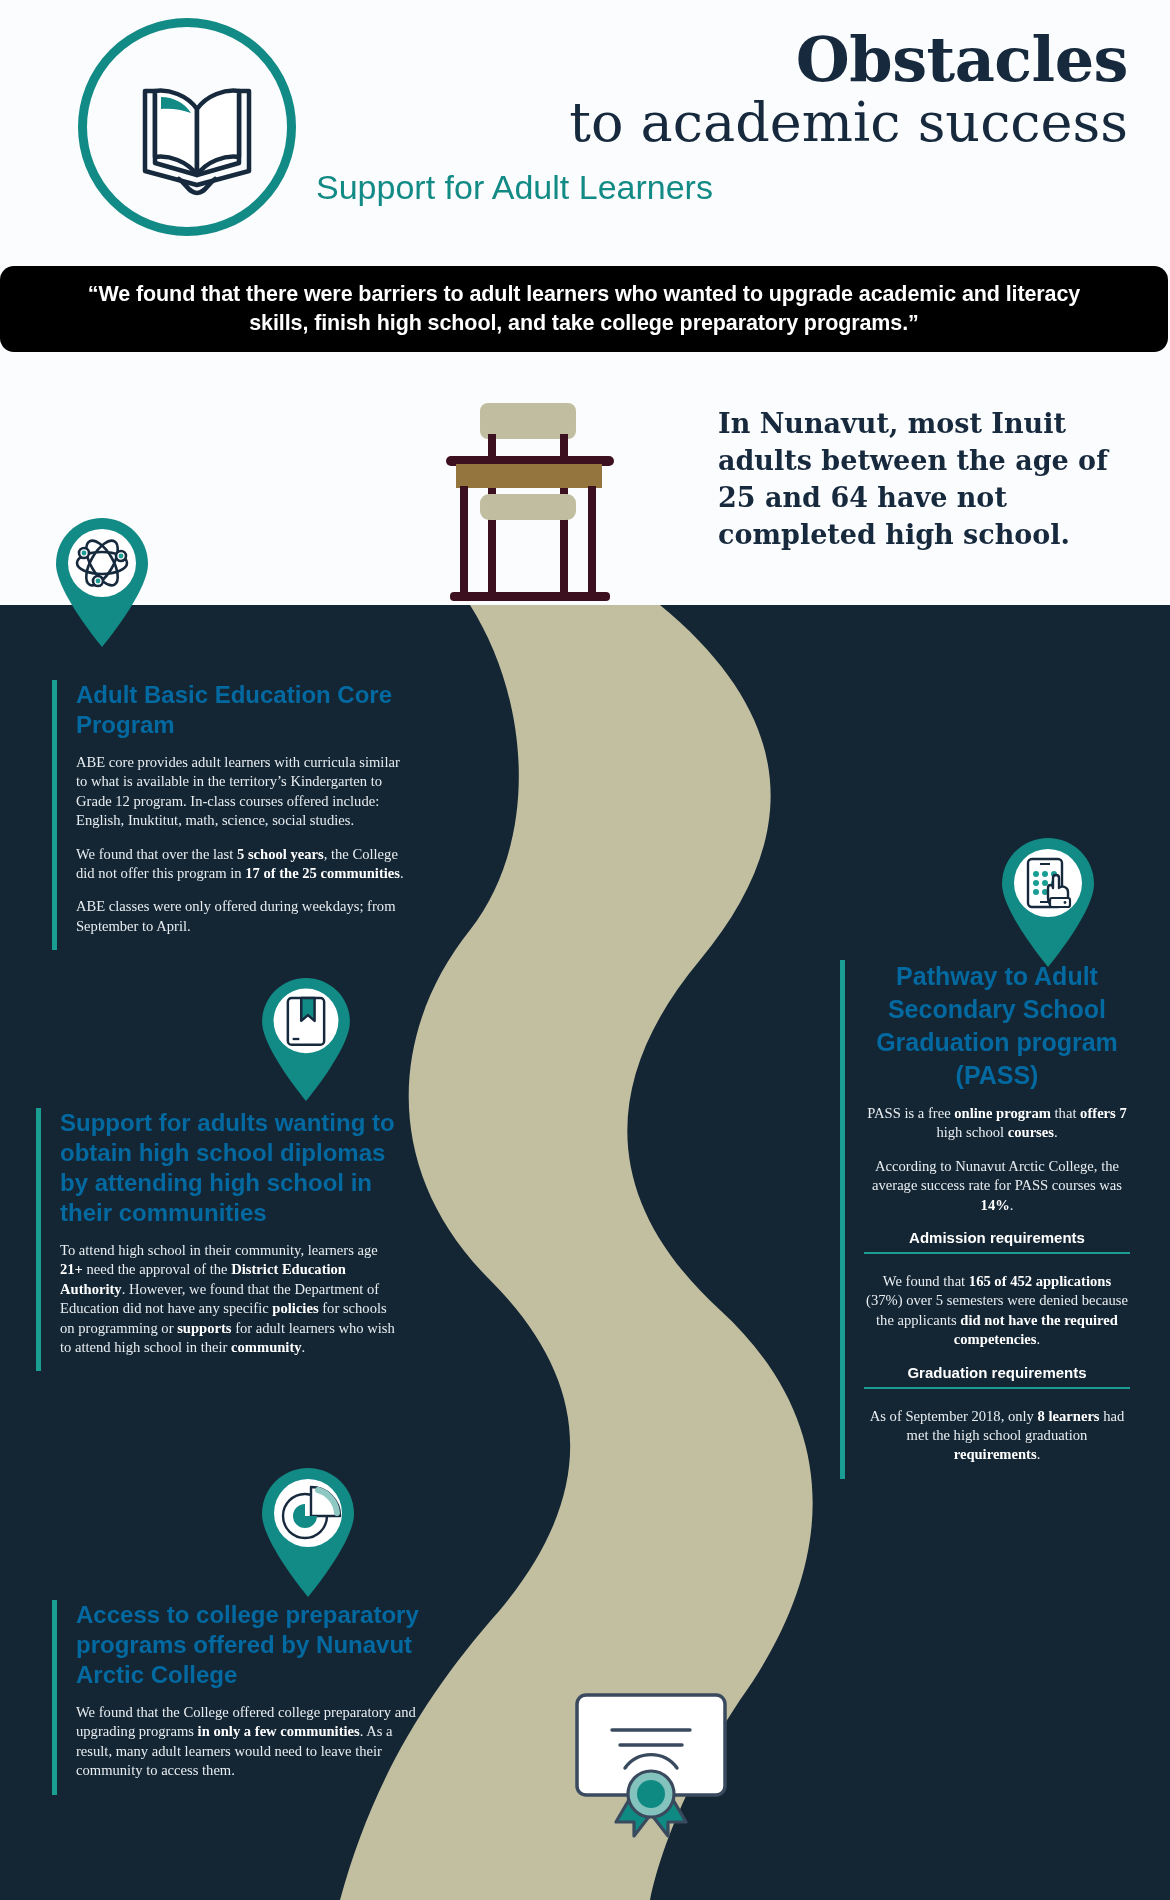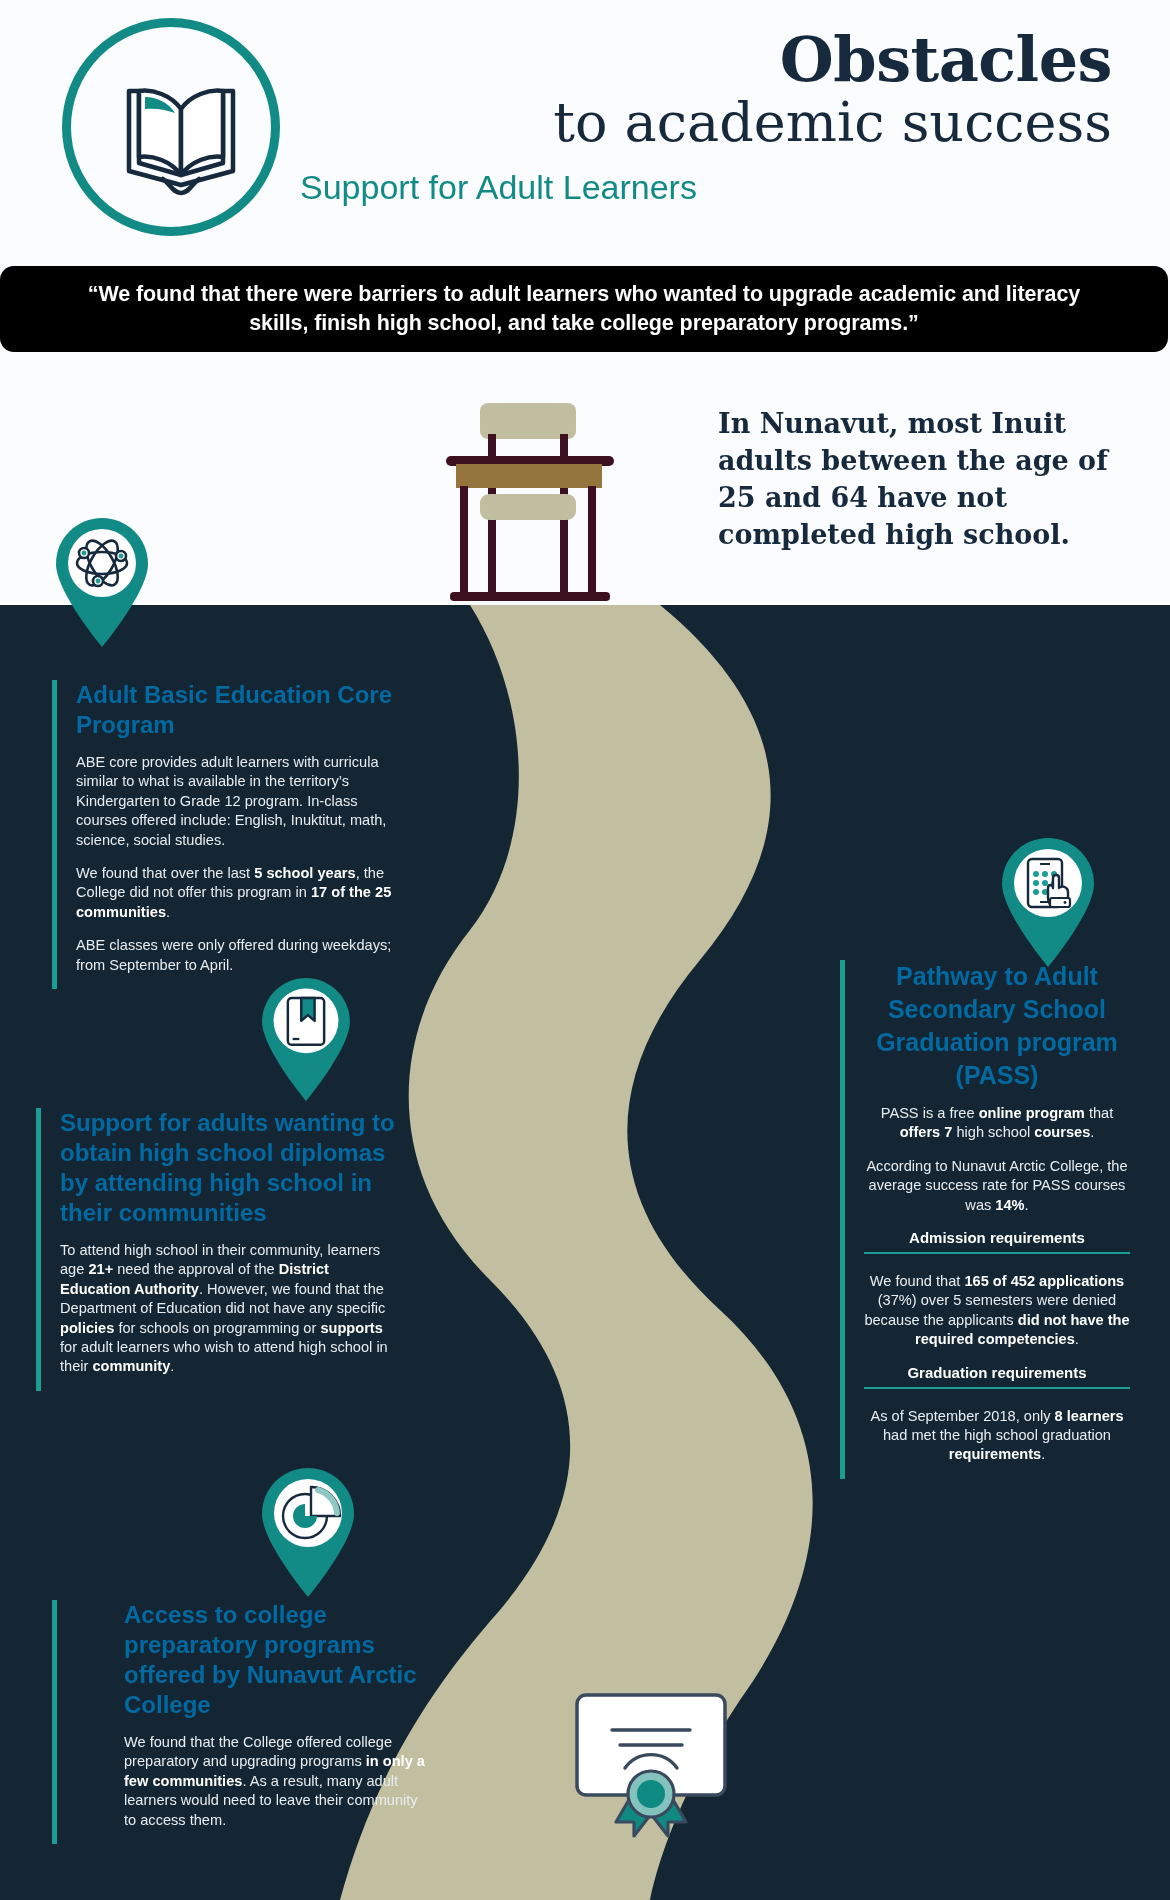--- a/index.html
+++ b/index.html
@@ -13,21 +13,21 @@
     position: relative;
     width: 1170px; height: 1900px;
     background: #fbfcfd;
     overflow: hidden;
   }
 
   
   .bg-svg { position: absolute; left: 0; top: 0; width: 1170px; height: 1900px; }
 
   
-  .header { position: absolute; left: 0; top: 0; width: 1154px; height: 240px; }
+  .header { position: absolute; left: 16px; top: 0; width: 1154px; height: 240px; }
   .logo-circle {
     position: absolute; left: 62px; top: 18px;
     width: 218px; height: 218px; border-radius: 50%;
     border: 9px solid #128a85; background: #fbfcfd;
   }
   .book-icon { position: absolute; left: 52px; top: 48px; }
   .title-wrap { position: absolute; left: 300px; top: 28px; width: 860px; }
   .title-1 {
     font-family: "DejaVu Serif", serif;
     font-weight: bold; font-size: 62px; line-height: 64px;
@@ -71,34 +71,34 @@
     position: absolute; left: 0; top: 0; width: 5px; height: 100%;
     background: #1a9e93;
   }
   .block .inner { padding-left: 24px; }
   .block h2 {
     font-family: Liberation Sans, sans-serif; font-weight: bold;
     color: #0369a1; font-size: 24px; line-height: 30px; margin-bottom: 13px;
   }
   .block p {
     color: #e8edf1; font-size: 14.6px; line-height: 19.4px;
-    margin-bottom: 14px; font-family: Liberation Sans, sans-serif;
+    margin-bottom: 14px; font-family: Liberation Serif, serif;
   }
   .block p b { color: #ffffff; font-weight: bold; }
   .block h3 {
     color: #ffffff; font-size: 15px; font-weight: bold;
     margin-bottom: 3px; padding-bottom: 6px;
     border-bottom: 2px solid #1a9e93;
     margin-top: 2px;
   }
   .block h3 + p { margin-top: 18px; }
 
   #block-abe   { left: 52px;  top: 680px;  width: 360px; }
   #block-hs    { left: 36px;  top: 1108px; width: 360px; }
-  #block-prep  { left: 52px;  top: 1600px; width: 380px; padding-left: 48px; }
+  #block-prep  { left: 52px;  top: 1600px; width: 380px; }
   #block-pass  { left: 840px; top: 960px;  width: 290px; text-align: center; }
   #block-pass h2 { font-size: 25px; line-height: 33px; margin-bottom: 12px; }
 
   
   .pin { position: absolute; }
 
   
   .desk { position: absolute; left: 440px; top: 398px; }
   .cert { position: absolute; left: 572px; top: 1690px; }
 </style>

